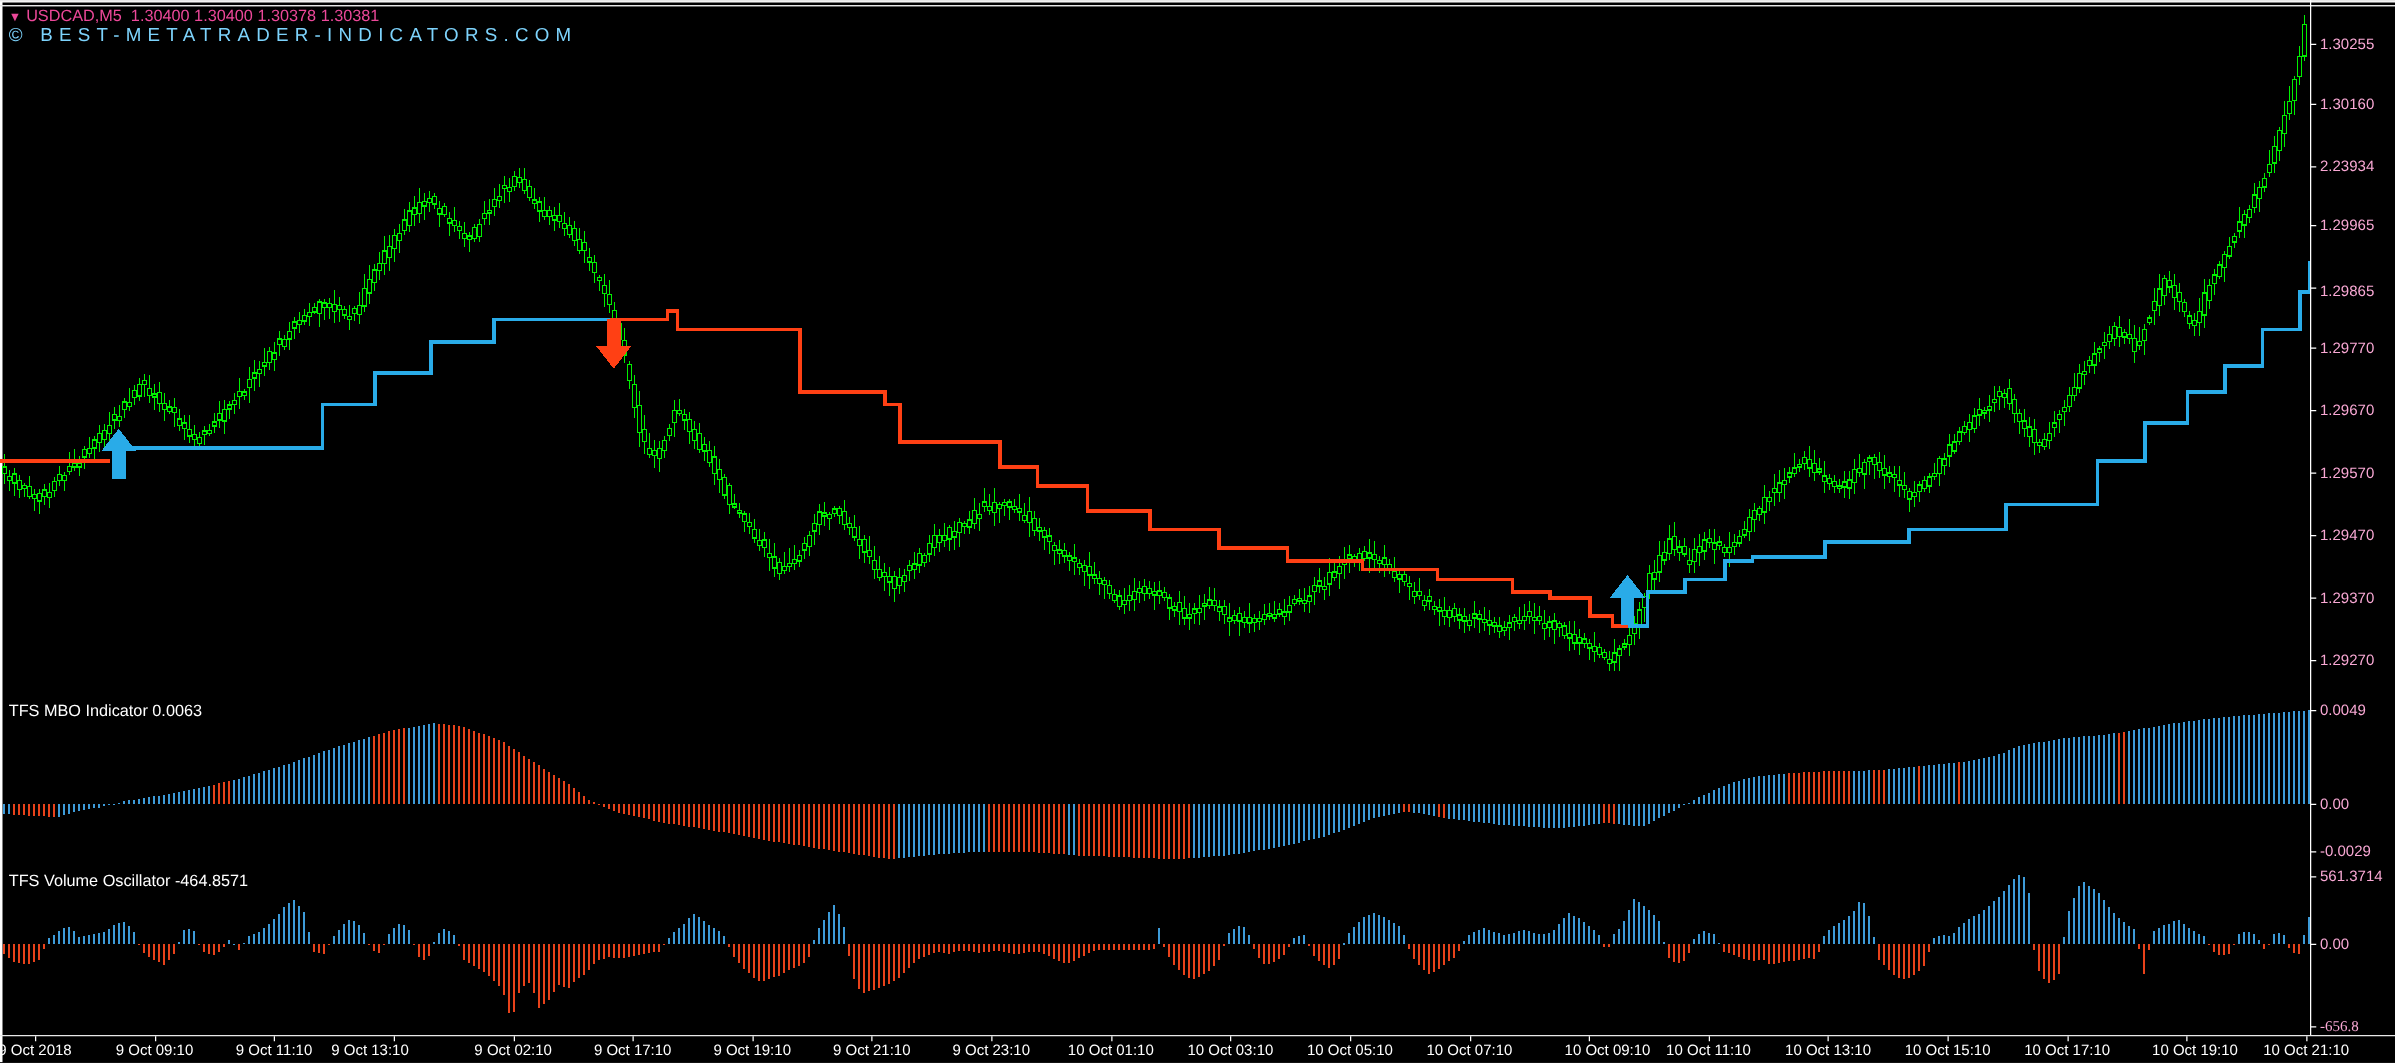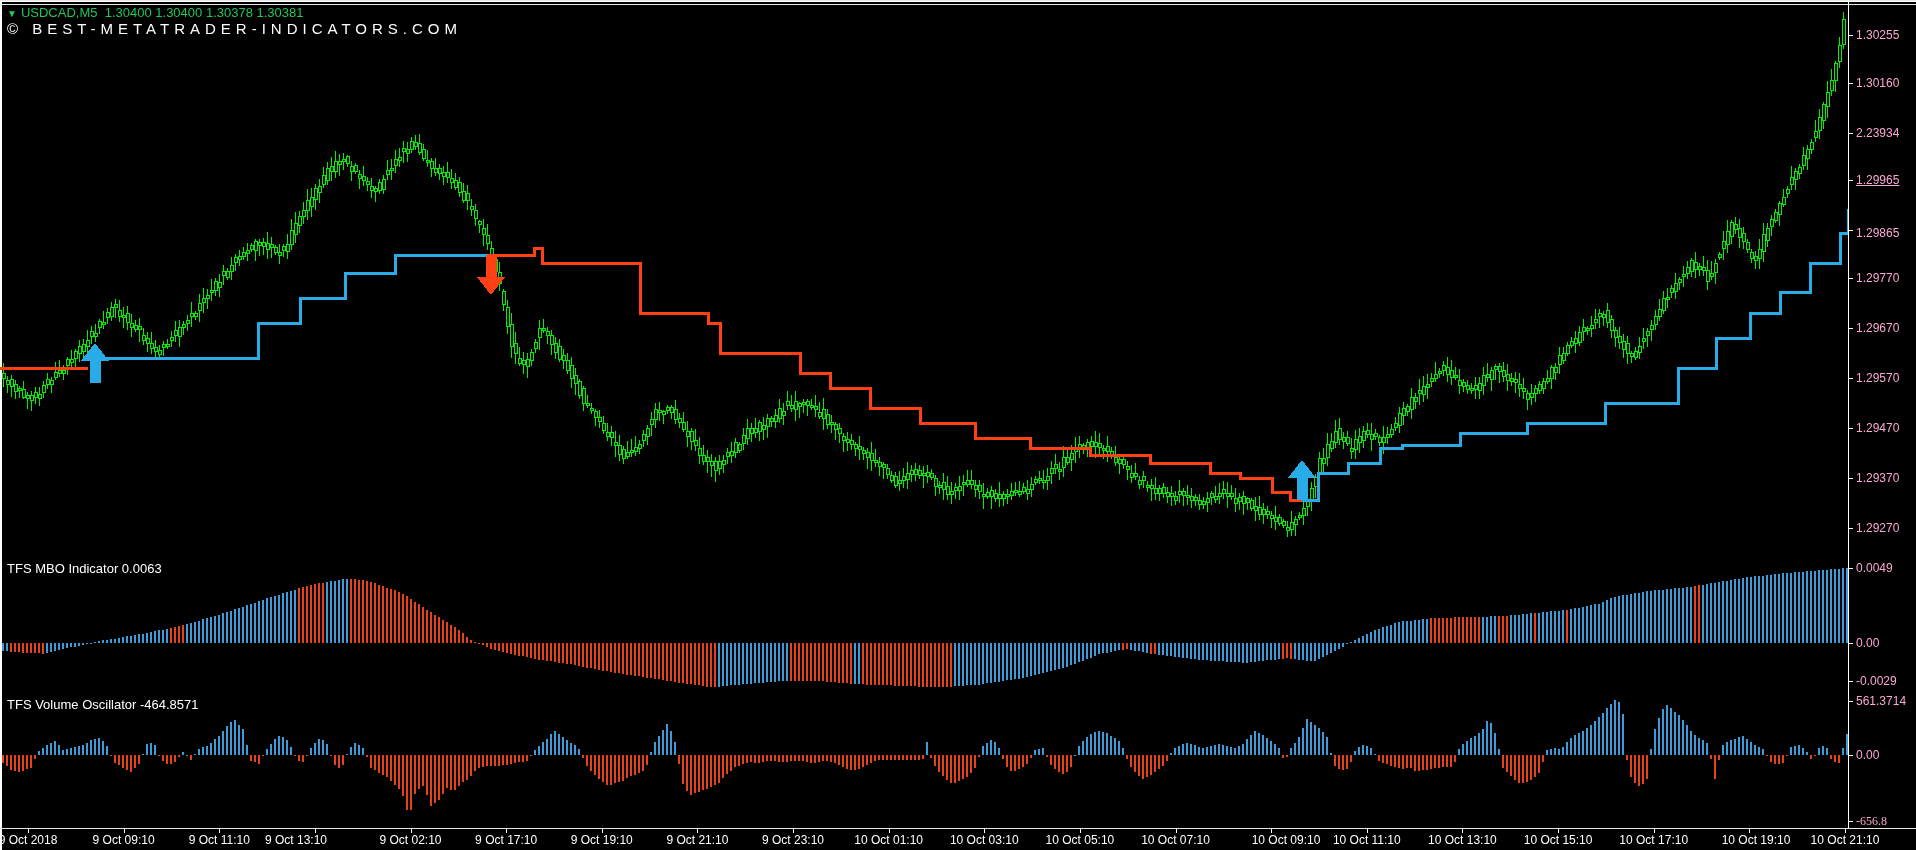--- a/index.html
+++ b/index.html
@@ -2,23 +2,23 @@
 <html><head>
 <meta charset="utf-8">
 <style>
   html,body{margin:0;padding:0;background:#222;}
   .window{
     position:relative;width:1916px;height:850px;background:#000;overflow:hidden;
     font-family:"Liberation Sans", sans-serif;
   }
   .edge-top{position:absolute;left:0;top:0;width:1916px;height:2px;background:#fff;}
   .edge-left{position:absolute;left:0;top:0;width:2px;height:850px;background:#fff;}
-  .symbol-line{position:absolute;left:7px;top:5px;color:#22c55e;font-size:13px;white-space:pre;}
+  .symbol-line{position:absolute;left:7px;top:5px;color:#ec4899;font-size:13px;white-space:pre;}
   .symbol-line .tri{font-size:10px;margin-right:4px;}
-  .watermark{position:absolute;left:7px;top:20px;color:#ffffff;font-size:15px;letter-spacing:5px;white-space:pre;text-align:center;}
+  .watermark{position:absolute;left:7px;top:20px;color:#7dd3fc;font-size:15px;letter-spacing:5px;white-space:pre;text-align:center;}
   .panel-title{position:absolute;color:#fff;font-size:13px;left:7px;z-index:5;}
   .sep{position:absolute;left:0;width:1916px;}
   .sep .l1,.sep .l2{position:absolute;left:0;width:1916px;height:1px;background:#e8e8e8;}
   .axis-vline{position:absolute;top:0;width:1px;height:828px;background:#fff;}
   .haxis-line{position:absolute;left:0;top:828px;width:1916px;height:1px;background:#e8e8e8;}
   .axis-label{position:absolute;color:#f9a8d4;font-size:12px;white-space:nowrap;}
   .axis-tick{position:absolute;width:5px;height:1px;background:#fff;}
   .time-tick{position:absolute;width:1px;height:4px;background:#fff;top:829px;}
   .time-label{position:absolute;top:833px;color:#fff;font-size:12px;white-space:nowrap;transform:translateX(-50%);}
   svg{position:absolute;left:0;shape-rendering:crispEdges;}
@@ -1910,21 +1910,21 @@
   <div class="axis-vline" style="left:1848px;"></div>
   <div class="haxis-line"></div>
 
   <div id="price-axis">
       <div class="axis-label" style="left: 1856px; top: 28px;">1.30255</div>
       <div class="axis-tick" style="left: 1848px; top: 35px;"></div>
       <div class="axis-label" style="left: 1856px; top: 75.5px;">1.30160</div>
       <div class="axis-tick" style="left: 1848px; top: 83px;"></div>
       <div class="axis-label" style="left: 1856px; top: 125.5px;">2.23934</div>
       <div class="axis-tick" style="left: 1848px; top: 133px;"></div>
-      <div class="axis-label" style="left: 1856px; top: 173px; text-decoration: underline;">1.29965</div>
+      <div class="axis-label" style="left: 1856px; top: 173px;">1.29965</div>
       <div class="axis-tick" style="left: 1848px; top: 180px;"></div>
       <div class="axis-label" style="left: 1856px; top: 226px;">1.29865</div>
       <div class="axis-tick" style="left: 1848px; top: 230px;"></div>
       <div class="axis-label" style="left: 1856px; top: 270.5px;">1.29770</div>
       <div class="axis-tick" style="left: 1848px; top: 278px;"></div>
       <div class="axis-label" style="left: 1856px; top: 320.5px;">1.29670</div>
       <div class="axis-tick" style="left: 1848px; top: 328px;"></div>
       <div class="axis-label" style="left: 1856px; top: 370.5px;">1.29570</div>
       <div class="axis-tick" style="left: 1848px; top: 378px;"></div>
       <div class="axis-label" style="left: 1856px; top: 420.5px;">1.29470</div>

